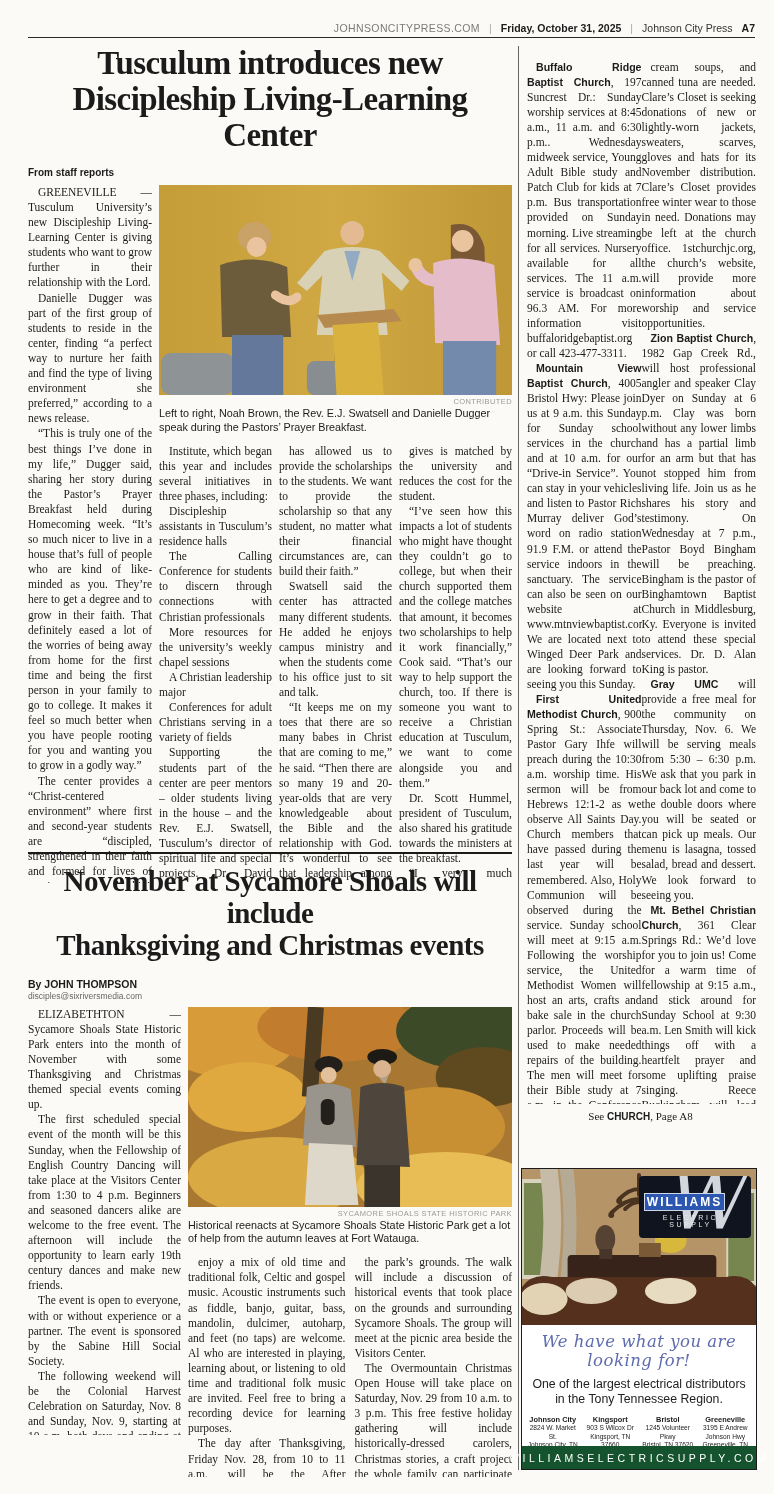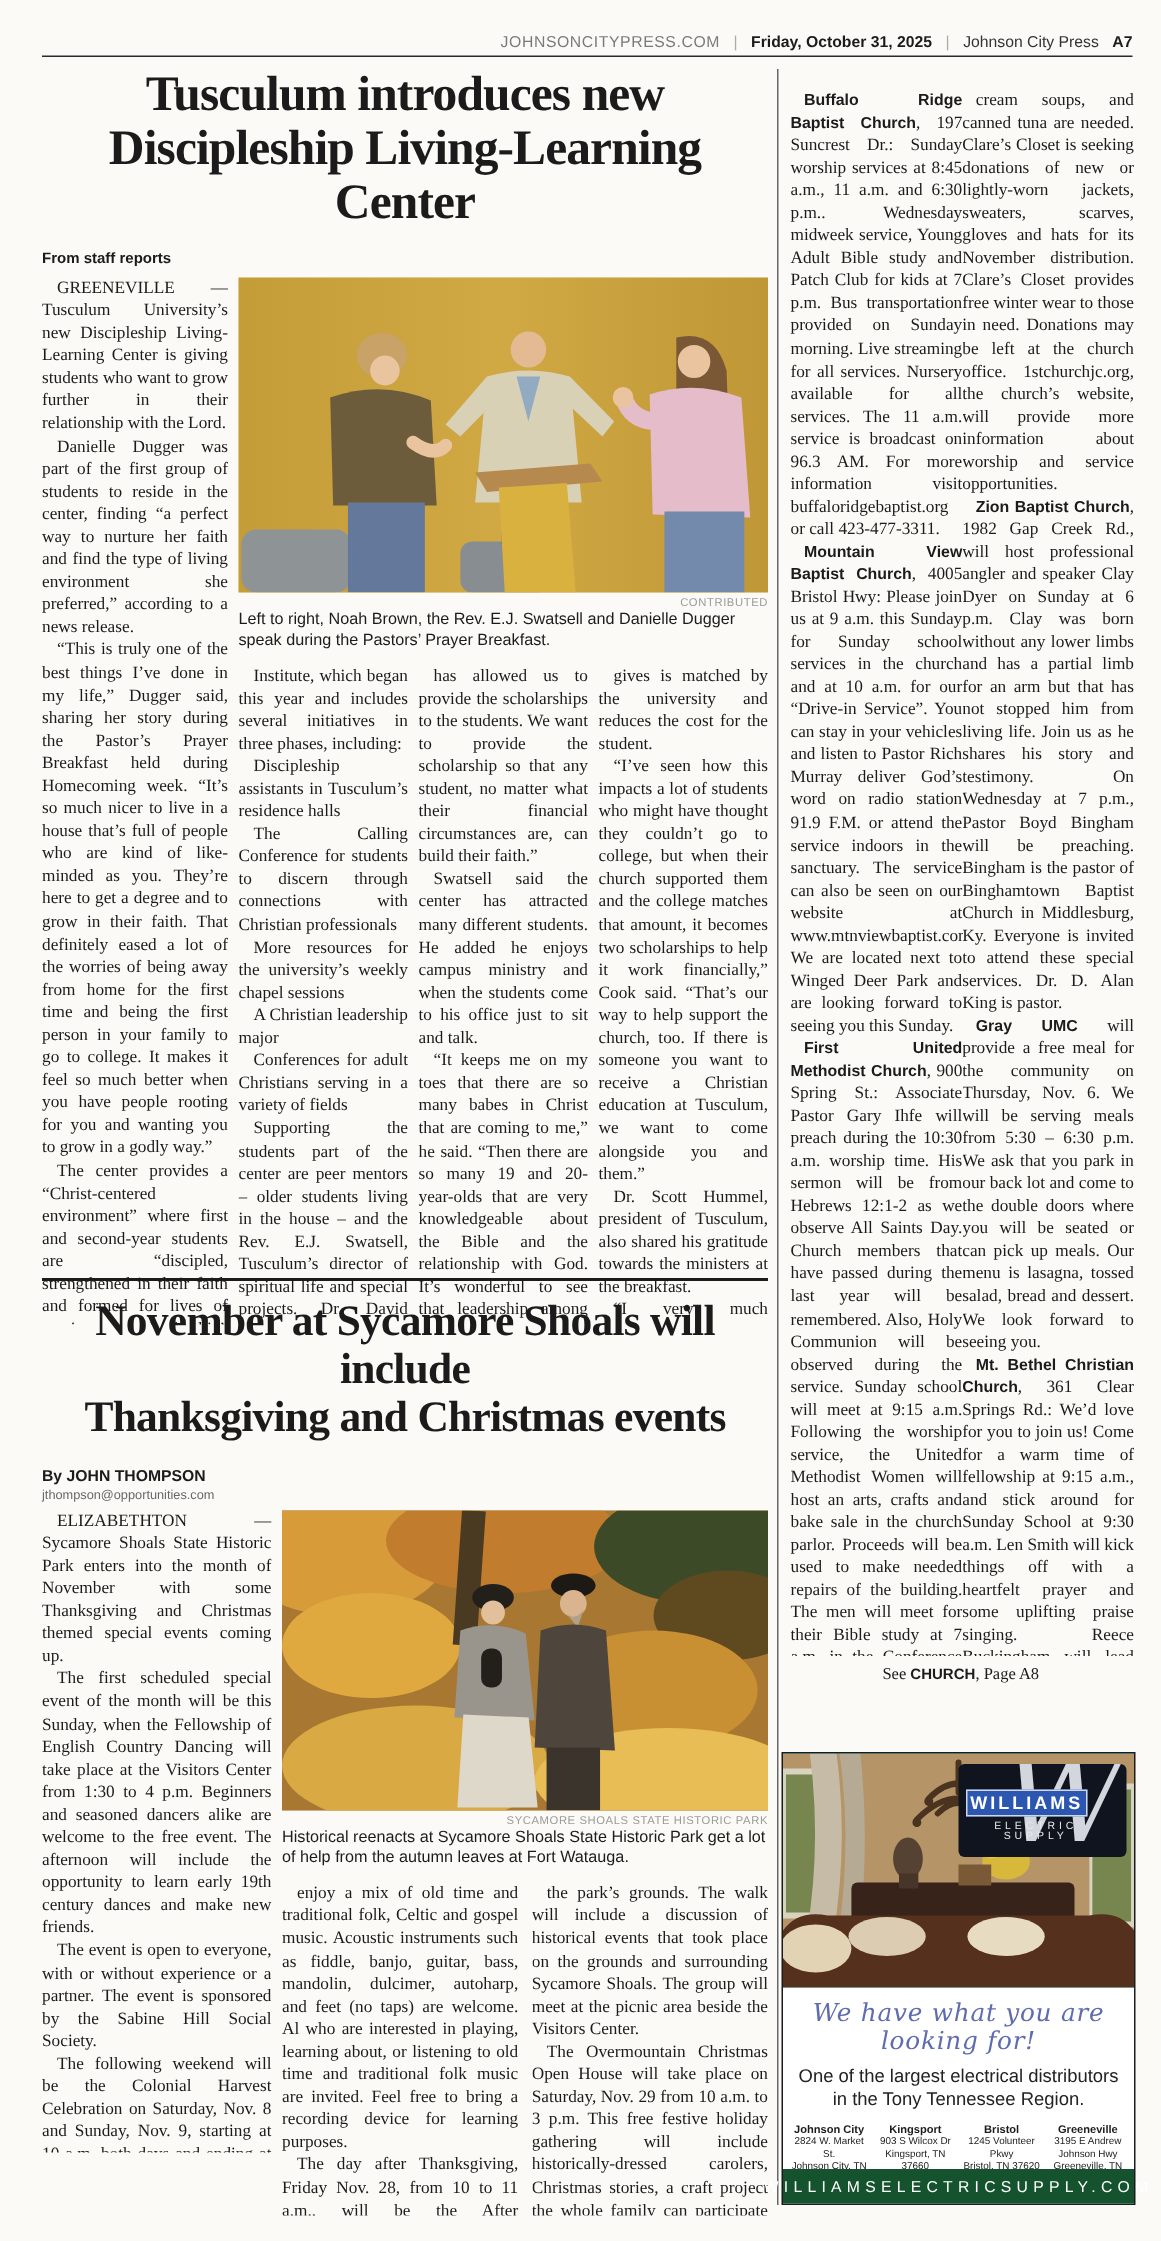--- a/index.html
+++ b/index.html
@@ -51,21 +51,21 @@
 .c-head{font-size:41px;font-weight:bold;text-align:center;letter-spacing:-1.5px;line-height:1}
 .c-cols{display:flex;gap:0;margin-top:14px}
 .c-col{flex:1;min-width:0;font-size:11.5px;line-height:15.05px;text-align:justify;hyphens:auto;height:1044px;overflow:hidden}
 .c-col p{text-indent:9px}
 .c-col b{font-family:"Liberation Sans",sans-serif;font-size:10.6px}
 .see-more{font-size:11px;text-align:center;margin-top:6px;padding-right:2px}
 .see-more b{font-family:"Liberation Sans",sans-serif;font-size:10px}
 
 
 .ad{position:absolute;left:521px;top:1168px;width:236px;height:302px;border:1px solid #1b1b1b;background:#fff}
-.ad-photo{height:156px;position:relative;overflow:hidden;background:#0f766e}
+.ad-photo{height:156px;position:relative;overflow:hidden;background:#fca5a5}
 .ad-photo svg{display:block;width:100%;height:100%}
 .ad-logo{position:absolute;top:7px;right:5px;width:112px;height:62px;background:#10141f;border-radius:4px;overflow:hidden}
 .ad-logo .scriptW{position:absolute;right:2px;top:-14px;font-family:"DejaVu Serif",serif;font-style:italic;font-size:78px;color:#e9ecf2;opacity:.9;line-height:1}
 .ad-logo .bar{position:absolute;left:5px;top:17px;right:26px;background:#2b57b0;border:1px solid #cfd6e6;color:#fff;font-family:"Liberation Sans",sans-serif;font-weight:bold;font-size:12px;letter-spacing:2px;text-align:center;padding:1px 0}
 .ad-logo .sub{position:absolute;left:5px;top:38px;right:14px;color:#e8e8e8;font-family:"Liberation Sans",sans-serif;font-size:7px;letter-spacing:2.6px;text-align:center}
 .ad-tag{font-family:"DejaVu Serif",serif;font-style:italic;color:#5f6cae;font-size:16.5px;text-align:center;margin-top:7px;letter-spacing:.5px}
 .ad-desc{font-family:"Liberation Sans",sans-serif;font-size:12.3px;color:#222;text-align:center;line-height:1.22;margin-top:7px;padding:0 8px}
 .ad-locs{display:flex;margin-top:8px;padding:0 3px;gap:2px}
 .loc{flex:1;min-width:0;text-align:center;font-family:"Liberation Sans",sans-serif}
 .loc .city{font-weight:bold;font-size:7.4px}
@@ -168,21 +168,21 @@
 </div>
 
 <div class="syc">
   <div class="syc-rule"></div>
   <h2 class="s-head">
     <span>November at Sycamore Shoals will include</span><br>
     <span>Thanksgiving and Christmas events</span>
   </h2>
   <div class="s-by">
     <div class="nm">By JOHN THOMPSON</div>
-    <div class="em">jthompson@opportunities.com</div>
+    <div class="em">disciples@sixriversmedia.com</div>
   </div>
   <div class="s-body">
     <div class="col s-col1">
         <p>ELIZABETHTON — Sycamore Shoals State Historic Park enters into the month of November with some Thanksgiving and Christmas themed special events coming up.</p>
         <p>The first scheduled special event of the month will be this Sunday, when the Fellowship of English Country Dancing will take place at the Visitors Center from 1:30 to 4 p.m. Beginners and seasoned dancers alike are welcome to the free event. The afternoon will include the opportunity to learn early 19th century dances and make new friends.</p>
         <p>The event is open to everyone, with or without experience or a partner. The event is sponsored by the Sabine Hill Social Society.</p>
         <p>The following weekend will be the Colonial Harvest Celebration on Saturday, Nov. 8 and Sunday, Nov. 9, starting at 10 a.m. both days and ending at 4 p.m. on Saturday and 3 p.m. on Sunday. Everyone is invited to join the free festivities at Fort Watauga, as the Washington County Militia gathers to celebrate recent victories in the War of Independence and give thanks for a bountiful harvest. There will be demonstrations of 18th century life and living history presentations.</p>
       </div>
     <div class="s-right">
       <div class="photo2">

